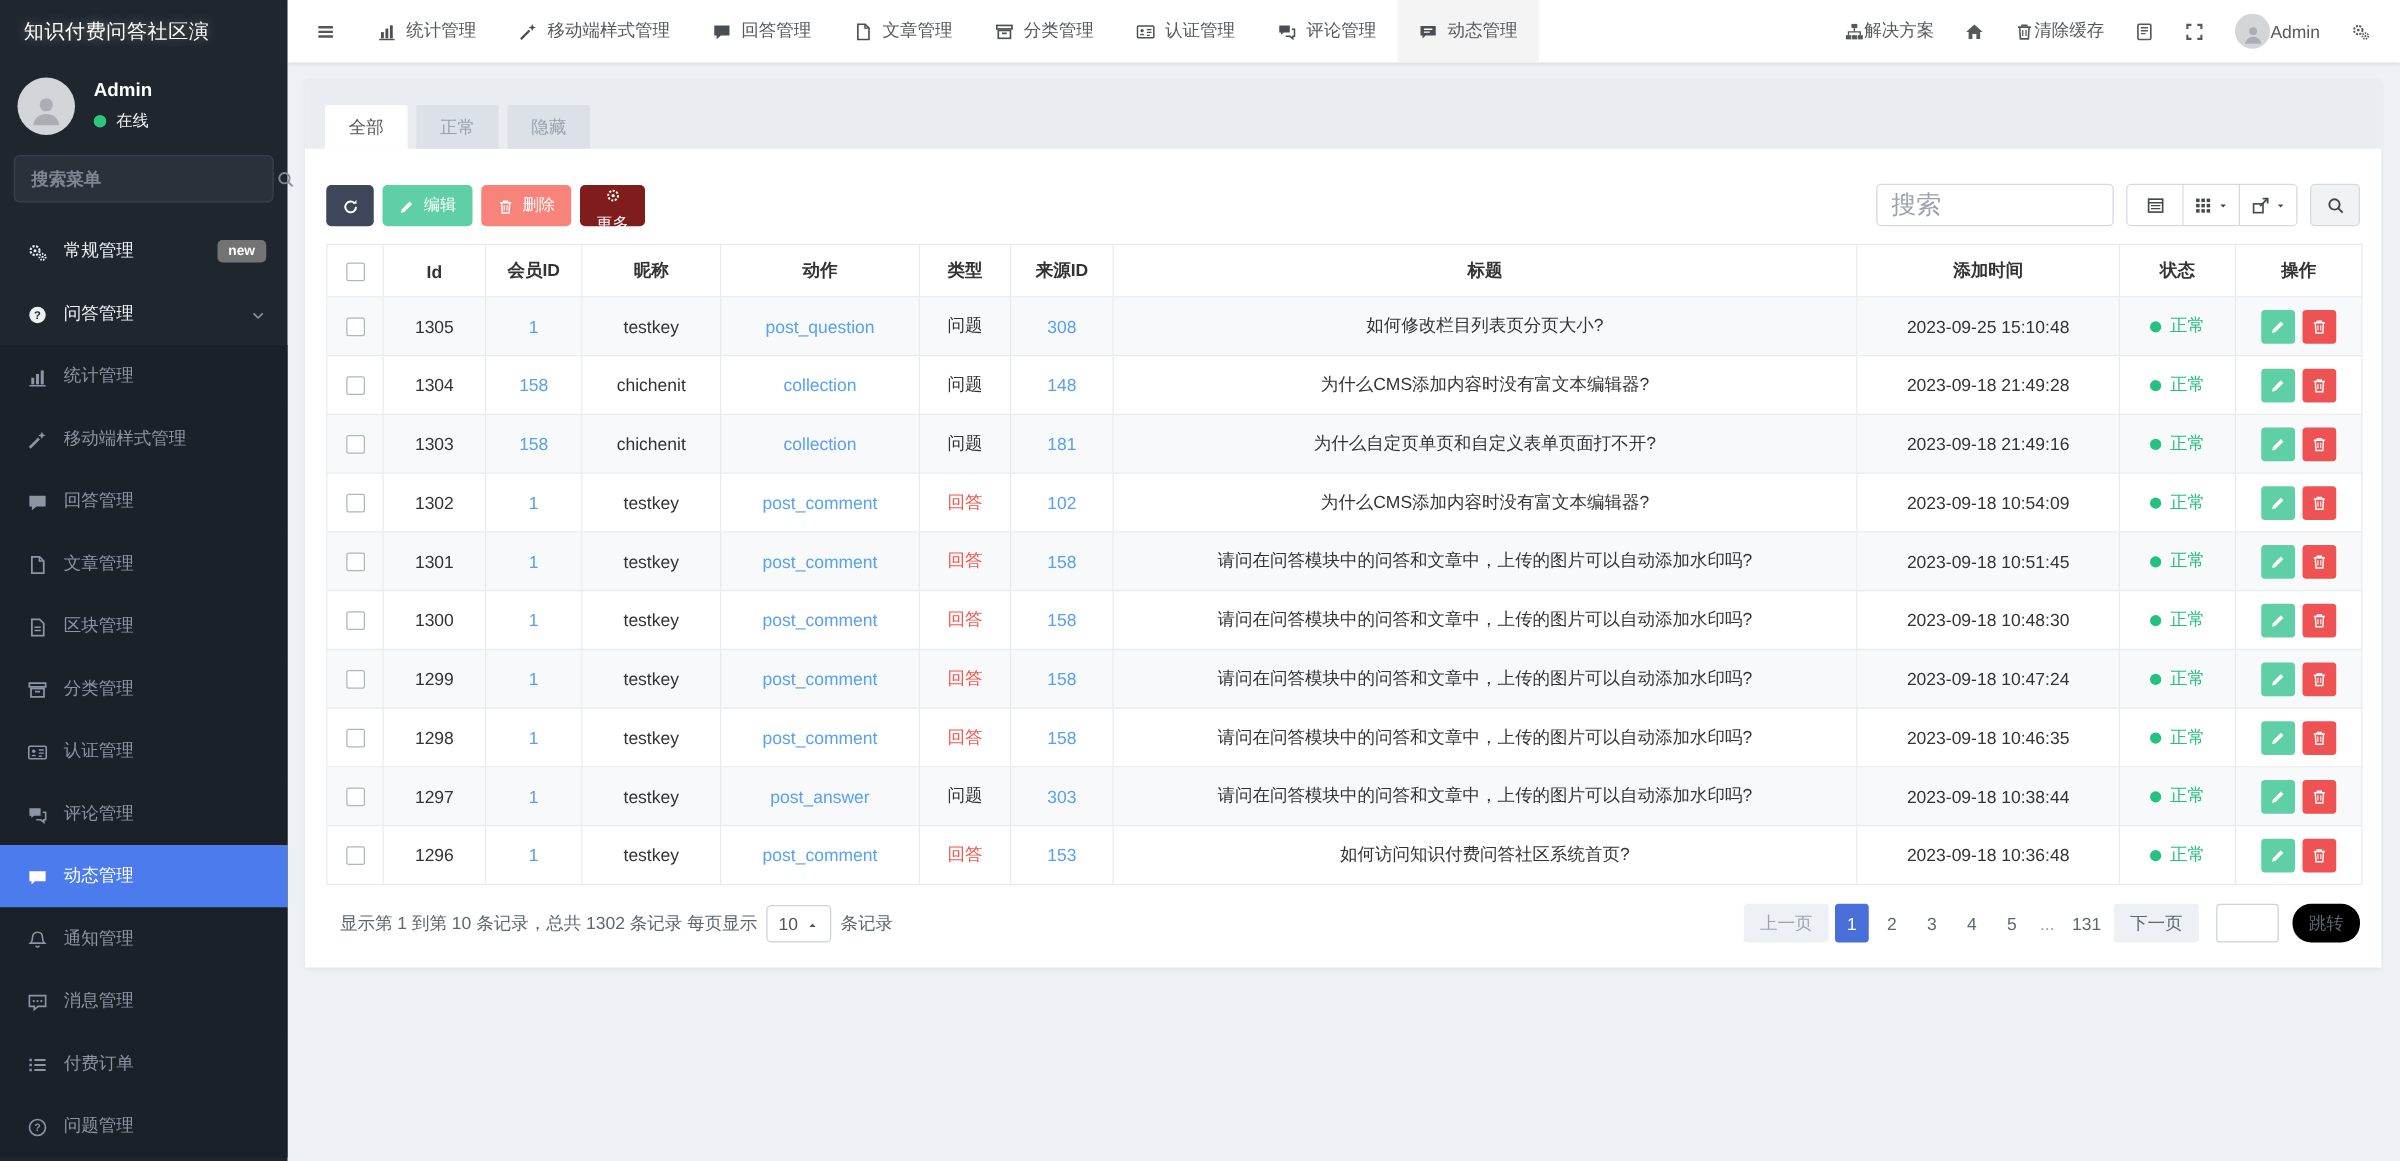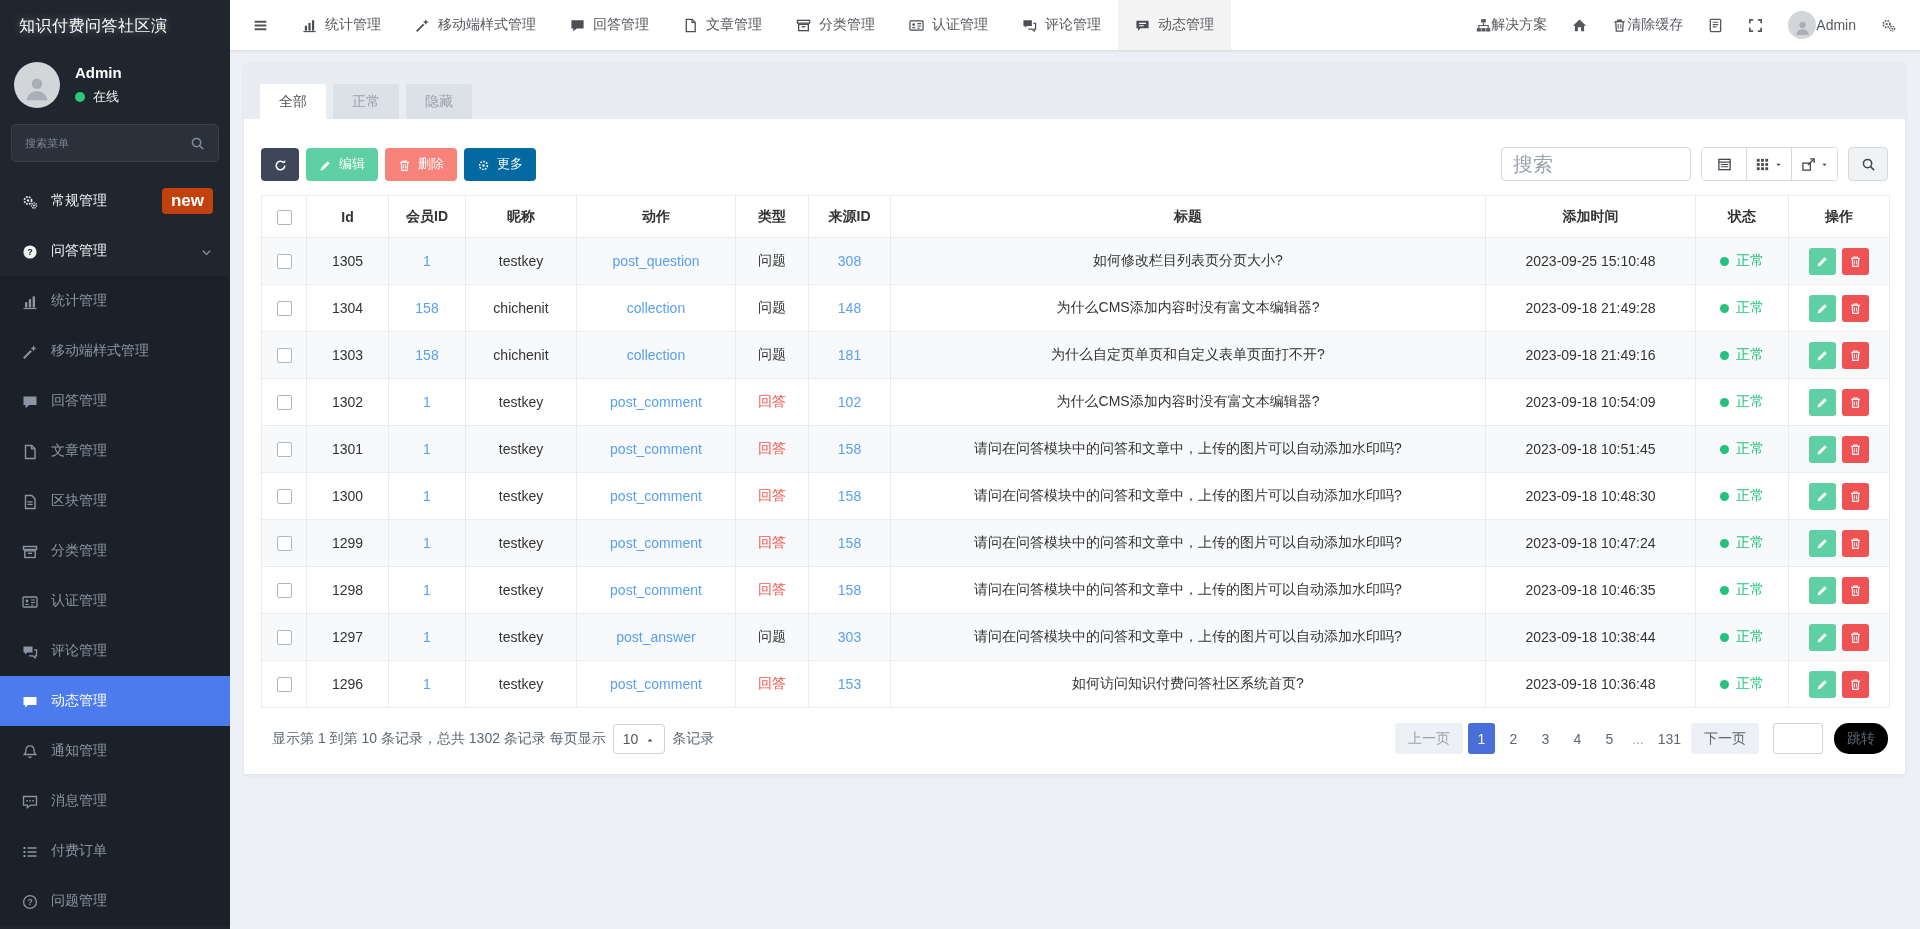--- a/index.html
+++ b/index.html
@@ -15,28 +15,28 @@
   .brand { height:50px; line-height:52px; padding:0 19px; font-size:16px; white-space:nowrap; color:#fff;
            text-shadow:0 0 9px rgba(255,255,255,.38); letter-spacing:.5px; }
   .userbox { display:flex; align-items:center; gap:15px; padding:12px 14px 14px; }
   .avatar { width:46px; height:46px; border-radius:50%; background:#d3d6d9; display:flex; align-items:center; justify-content:center; color:#a9afb5; overflow:hidden; }
   .avatar .ic { width:28px; height:28px; margin-top:6px; }
   .user-name { font-weight:bold; font-size:15px; color:#fff; }
   .user-status { margin-top:7px; font-size:13px; display:flex; align-items:center; gap:8px; color:#f2f4f6; }
   .dot { width:10px; height:10px; border-radius:50%; background:#2bc77e; }
   .side-search { margin:2px 11px 14px; height:38px; background:#2a313b; border:1px solid #39414d; border-radius:5px;
                  display:flex; align-items:center; padding:0 13px; color:#828c98; }
-  .side-search input { flex:1; background:transparent; border:0; outline:0; color:#f9a8d4; font-size:11px; }
+  .side-search input { flex:1; background:transparent; border:0; outline:0; color:#f9a8d4; font-size:14px;font-weight:bold; }
   .side-search input::placeholder { color:#7e8793; }
   .side-item { height:50px; display:flex; align-items:center; gap:13px; padding:0 17px 0 22px; font-size:14px; cursor:pointer; }
   .side-item .ic { width:16px; height:16px; }
   .side-item.parent { color:#eef1f4; }
   .side-item.child { color:#8b95a3; background:#1b2129; }
   .side-item.active { background:#4b7bec; color:#fff; }
-  .badge-new { margin-left:auto; background:#c2410c; color:#fff; font-size:17px; font-weight:bold; padding:3px 9px; border-radius:4px; }
+  .badge-new { margin-left:auto; background:#737373; color:#fff; font-size:11px; font-weight:bold; padding:3px 9px; border-radius:4px; }
   .chev { margin-left:auto; color:#8b95a3; }
   .chev .ic { width:13px; height:13px; }
 
   
   .main { position:absolute; left:230px; top:0; right:0; height:929px; }
   .navbar { height:50px; background:#fff; display:flex; align-items:center; box-shadow:0 1px 3px rgba(0,0,0,.1); position:relative; z-index:2; }
   .nav-burger { padding:0 16px 0 22px; color:#555; cursor:pointer; display:flex; align-items:center; }
   .nav-burger .ic { width:17px; height:17px; }
   .top-item { display:flex; align-items:center; gap:8px; height:50px; padding:0 17px; color:#55595e; cursor:pointer; white-space:nowrap; }
   .top-item .ic { color:#4a4f55; }
@@ -53,21 +53,21 @@
   .tab { height:35px; line-height:35px; padding:0 19px; background:#dbe1e7; color:#98a1ac; font-size:14px; border-radius:2px 2px 0 0; cursor:pointer; }
   .tab.active { background:#fff; color:#555; }
   .panel-body { padding:12px 17px 20px; }
 
   .toolbar { display:flex; align-items:center; margin:16px 0 14px; }
   .btn { height:33px; border:none; border-radius:4px; color:#fff; font-size:13px; display:inline-flex; align-items:center; gap:7px; padding:0 13px; margin-right:7px; cursor:pointer; font-family:inherit; }
   .btn .ic { width:13px; height:13px; }
   .btn-refresh { background:#3e4659; width:38px; justify-content:center; padding:0; }
   .btn-edit { background:#5fcfa5; }
   .btn-del { background:#f8837b; }
-  .btn-more { background:#0369a1; }
+  .btn-more { background:#7f1d1d;flex-direction:column; }
   .toolbar-right { margin-left:auto; display:flex; align-items:center; }
   .search-box { width:190px; height:34px; border:1px solid #d3d9de; border-radius:4px; padding:0 11px; font-size:20px; color:#555; outline:none; font-family:inherit; }
   .search-box::placeholder { color:#9aa3ad; }
   .btn-group { display:flex; margin-left:10px; border:1px solid #d3d9de; border-radius:4px; overflow:hidden; }
   .gbtn { width:45px; height:32px; background:#fff; border:none; border-right:1px solid #d3d9de; display:inline-flex; align-items:center; justify-content:center; gap:4px; color:#45494e; cursor:pointer; }
   .gbtn:last-child { border-right:none; }
   .gbtn .caret { width:9px; height:9px; }
   .btn-search { margin-left:10px; width:40px; height:34px; background:#f0f2f4; border:1px solid #d3d9de; border-radius:4px; display:inline-flex; align-items:center; justify-content:center; color:#3f454a; cursor:pointer; }
 
   table.grid { width:100%; border-collapse:collapse; table-layout:fixed; font-size:14px; color:#333; }

